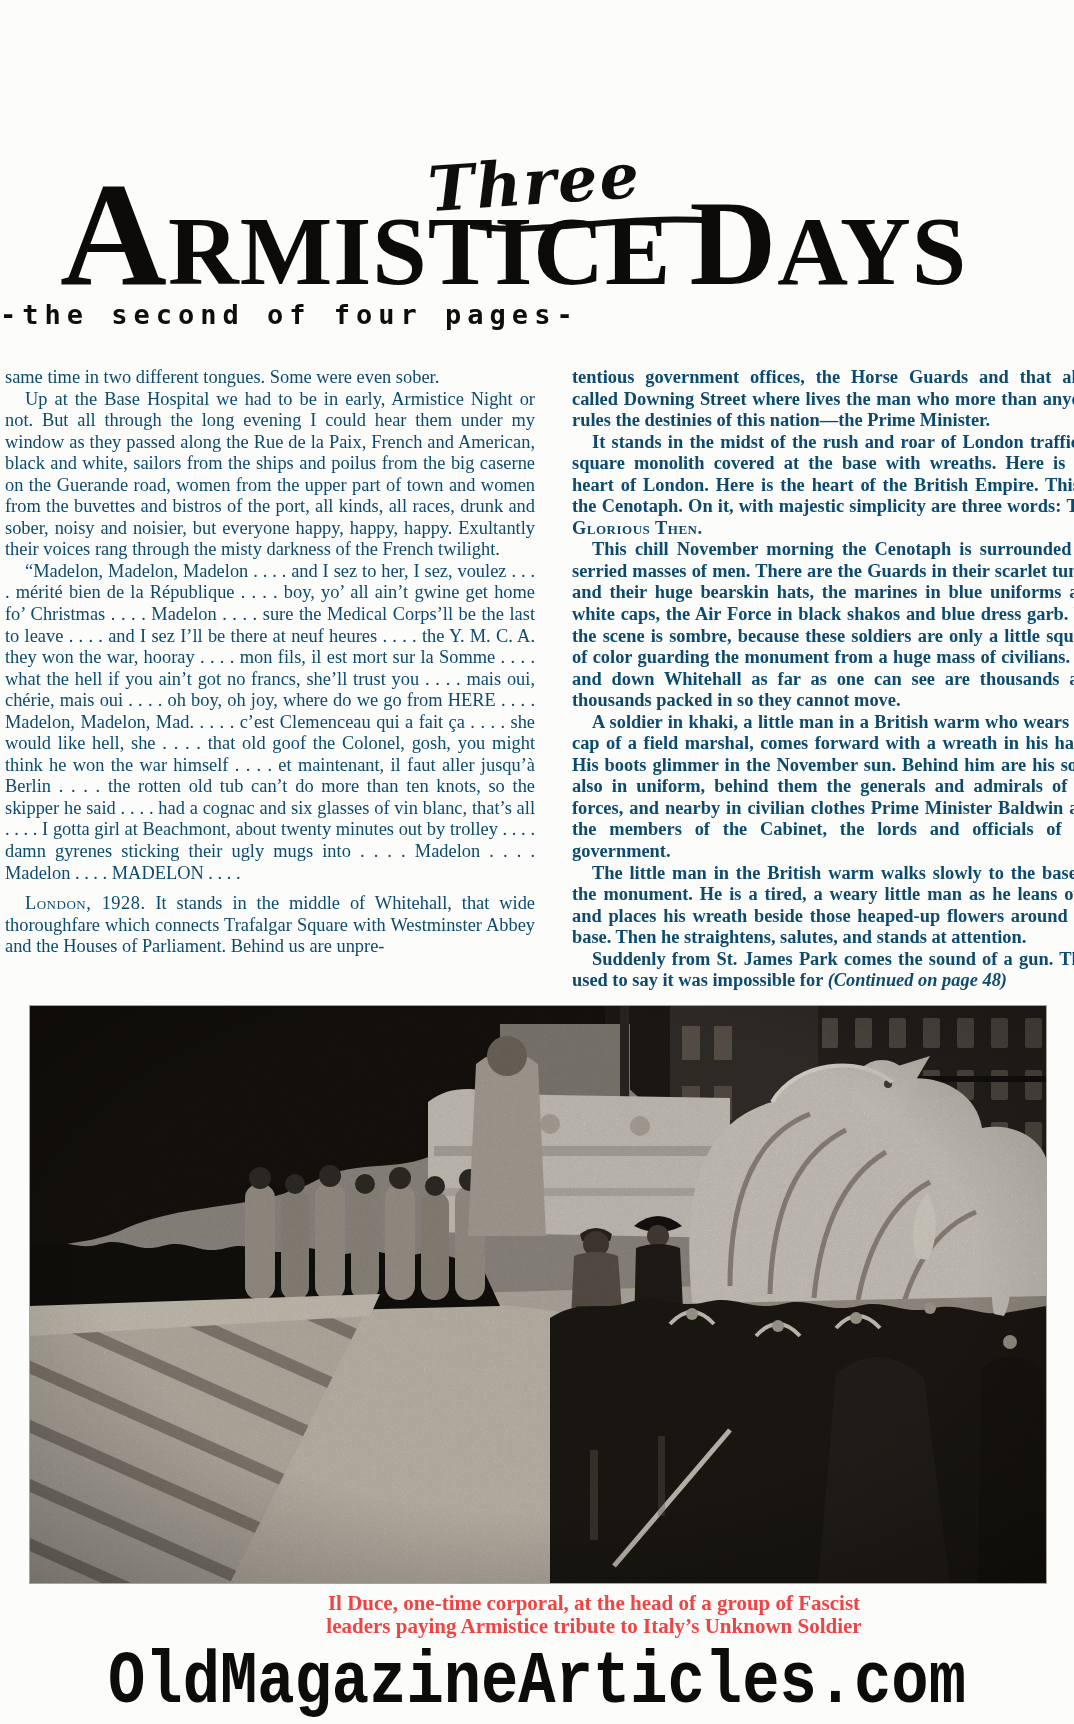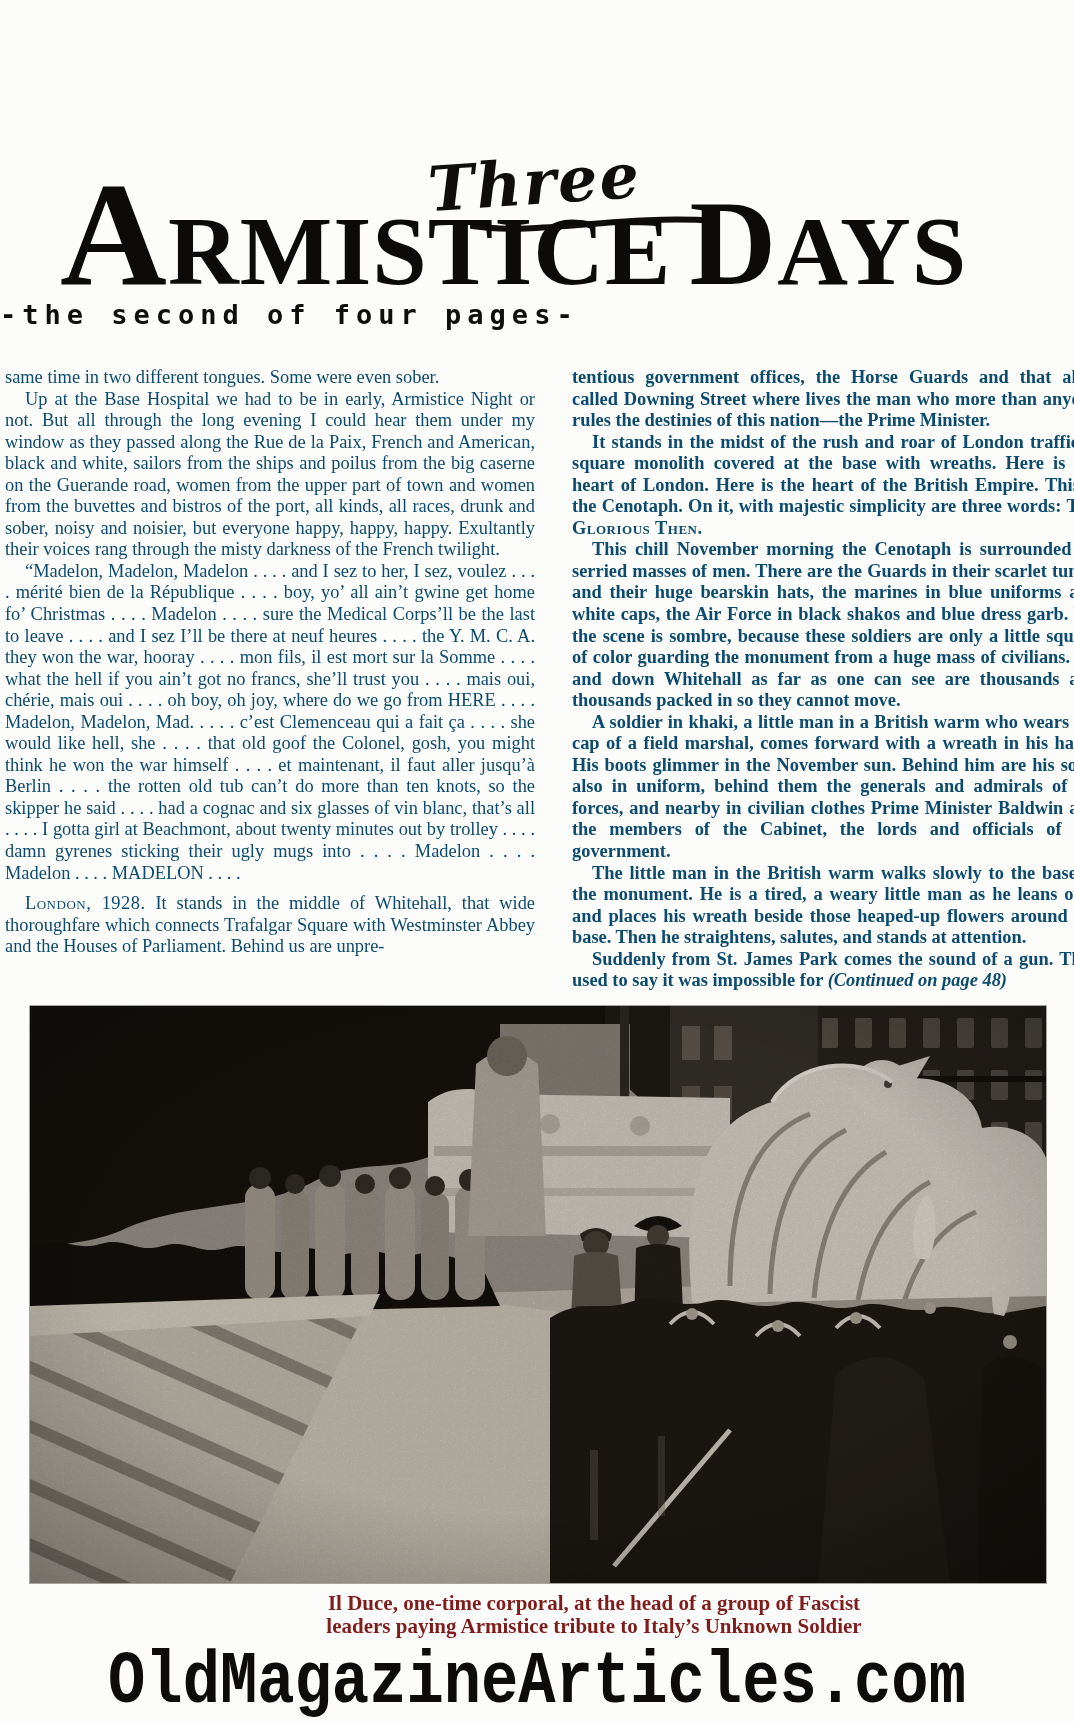--- a/index.html
+++ b/index.html
@@ -43,21 +43,21 @@
   
   .photo{
     position:absolute;left:30px;top:1006px;width:1016px;height:577px;margin:0;
     outline:1px solid #a8a49c;background:#9a948b;
   }
   .photo svg{display:block;width:100%;height:100%;}
   
   .caption{
     position:absolute;left:114px;top:1592px;width:960px;text-align:center;
     font-family:"Liberation Serif",serif;font-weight:700;
-    font-size:21px;line-height:23px;color:#7f1d1d;
+    font-size:21px;line-height:23px;color:#ef4444;
   }
   .watermark{
     position:absolute;left:0;top:1640px;width:100%;text-align:center;
     font-family:"Liberation Mono",monospace;font-weight:700;
     font-size:74px;color:#0d0c0a;transform:scaleX(0.84);
     transform-origin:50% 0;white-space:nowrap;
   }
 </style>
 </head>
 <body>

